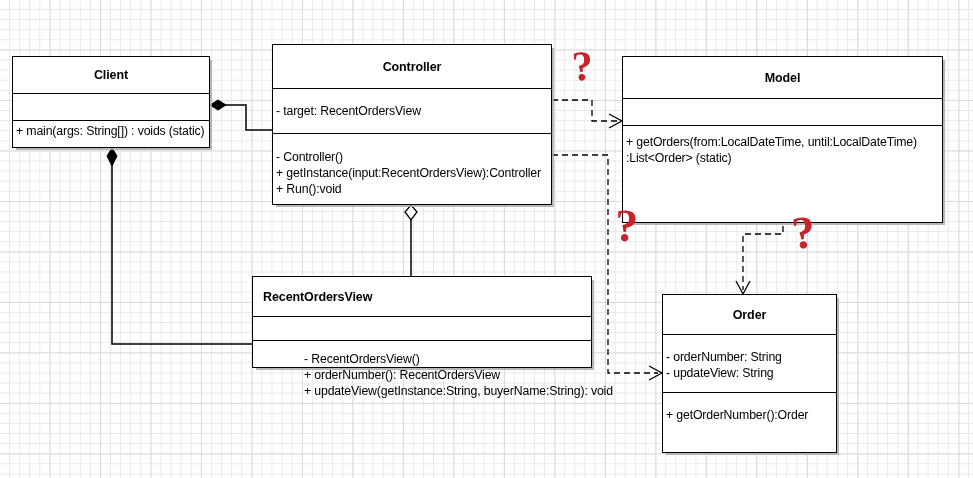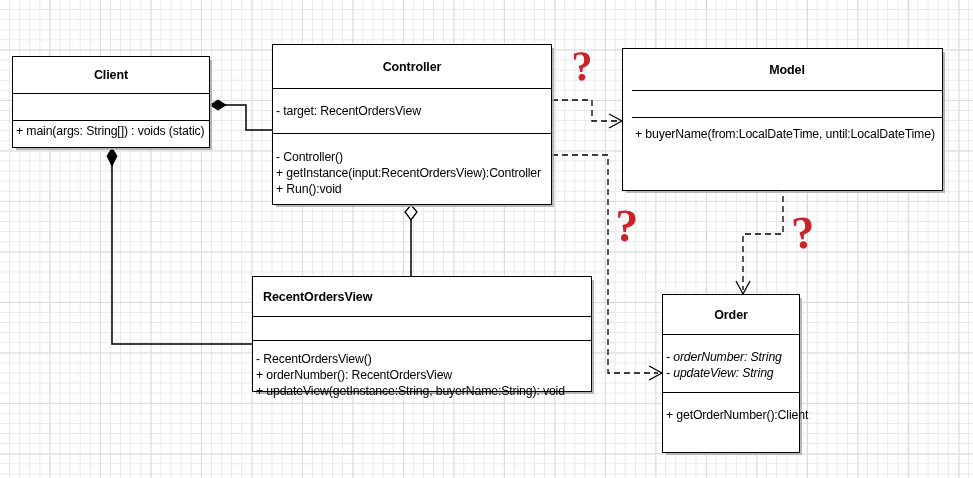--- a/index.html
+++ b/index.html
@@ -134,46 +134,47 @@
   </div>
 
   <div class="uml-class" style="left:12px; top:56px; width:198px; height:92px;">
     <div class="cls-title" style="height:37px;">Client</div>
     <div class="cls-attrs" style="height:27px;"></div>
     <div class="cls-methods">
       <span class="member">+ main(args: String[]) : voids (static)</span>
     </div>
   </div>
 
-  <div class="uml-class" style="left:622px; top:48px; width:321px; height:143px;padding-left:9px;">
+  <div class="uml-class" style="left:622px; top:56px; width:321px; height:167px;">
     <div class="cls-title" style="height:42px;">Model</div>
     <div class="cls-attrs" style="height:27px;"></div>
     <div class="cls-methods" style="padding-top:8px;">
-      <span class="member">+ buyerName(from:LocalDateTime, until:LocalDateTime)</span>
+      <span class="member">+ getOrders(from:LocalDateTime, until:LocalDateTime)</span>
+      <span class="member">:List&lt;Order&gt; (static)</span>
     </div>
   </div>
 
-  <div class="uml-class" style="left:252px; top:276px; width:340px; height:116px;">
+  <div class="uml-class" style="left:252px; top:276px; width:340px; height:92px;">
     <div class="cls-title" style="height:40px; justify-content:flex-start; padding-left:10px;">RecentOrdersView</div>
     <div class="cls-attrs" style="height:24px;"></div>
-    <div class="cls-methods" style="padding-top:10px;">
+    <div class="cls-methods" style="padding-top:10px;margin-left:48px;">
       <span class="member">- RecentOrdersView()</span>
       <span class="member">+ orderNumber(): RecentOrdersView</span>
       <span class="member">+ updateView(getInstance:String, buyerName:String): void</span>
     </div>
   </div>
 
-  <div class="uml-class" style="left:662px; top:294px; width:138px; height:159px;">
+  <div class="uml-class" style="left:662px; top:294px; width:175px; height:159px;">
     <div class="cls-title" style="height:40px;">Order</div>
-    <div class="cls-attrs" style="height:58px; padding-top:14px;font-style:italic;">
+    <div class="cls-attrs" style="height:58px; padding-top:14px;">
       <span class="member">- orderNumber: String</span>
       <span class="member">- updateView: String</span>
     </div>
     <div class="cls-methods" style="padding-top:14px;">
-      <span class="member">+ getOrderNumber():Client</span>
+      <span class="member">+ getOrderNumber():Order</span>
     </div>
   </div>
 
   <div class="qmark" style="left:572px; top:42px; font-size:42px; transform:rotate(-4deg);">?</div>
 
   <div class="qmark" style="left:615px; top:199px; font-size:46px; transform:rotate(2deg);">?</div>
 
   <div class="qmark" style="left:792px; top:206px; font-size:46px; transform:rotate(-6deg);">?</div>
 </div>
 

